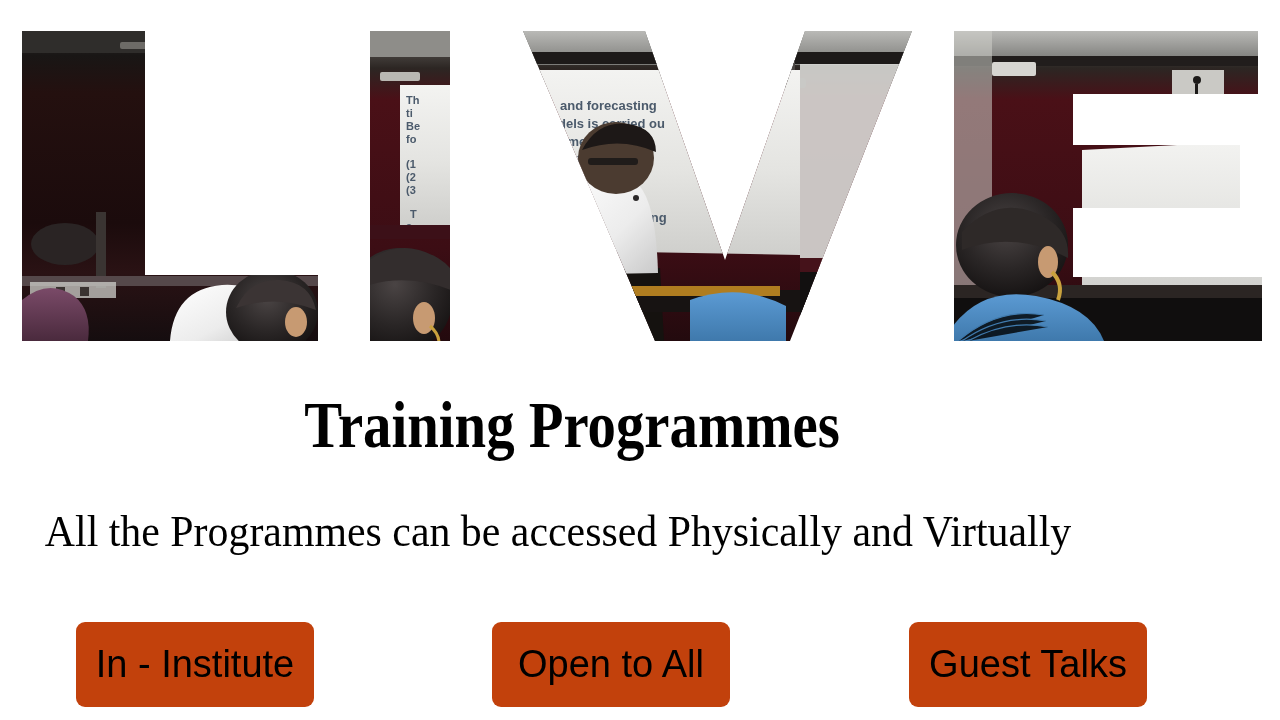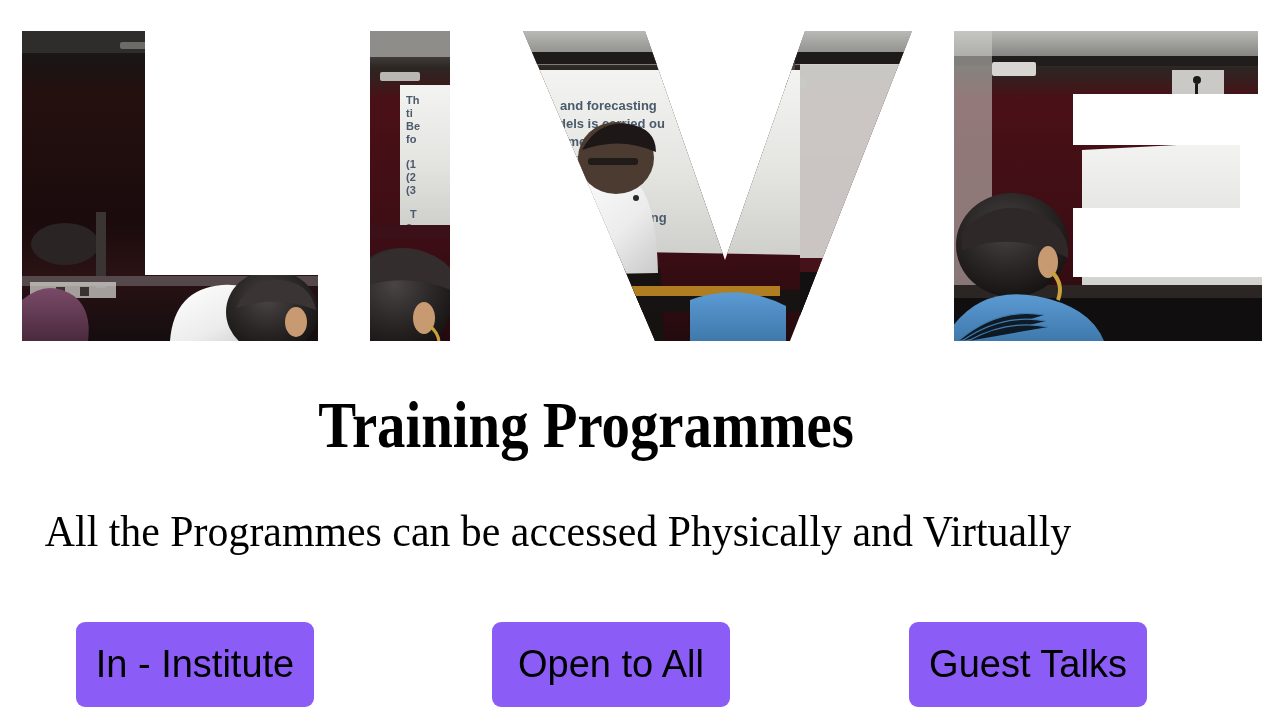--- a/index.html
+++ b/index.html
@@ -29,21 +29,20 @@
     height: 372px;
   }
 
   
   #title-block {
     position: absolute;
     left: 0;
     top: 392px;
     width: 1144px;
     text-align: center;
-    padding-left: 14px;
   }
   #page-title {
     font-family: "Liberation Serif", serif;
     font-weight: bold;
     font-size: 66px;
     line-height: 1;
     color: #000000;
     letter-spacing: 0px;
     transform: scaleX(0.86);
     transform-origin: center center;
@@ -73,21 +72,21 @@
     position: absolute;
     left: 0;
     top: 622px;
     width: 1280px;
     height: 85px;
   }
   .cta-button {
     position: absolute;
     top: 0;
     height: 85px;
-    background: #8b5cf6;
+    background: #c2410c;
     border: none;
     border-radius: 9px;
     color: #000000;
     font-family: "Liberation Sans", sans-serif;
     font-size: 38px;
     font-weight: normal;
     line-height: 85px;
     padding: 0;
     cursor: pointer;
     white-space: nowrap;

